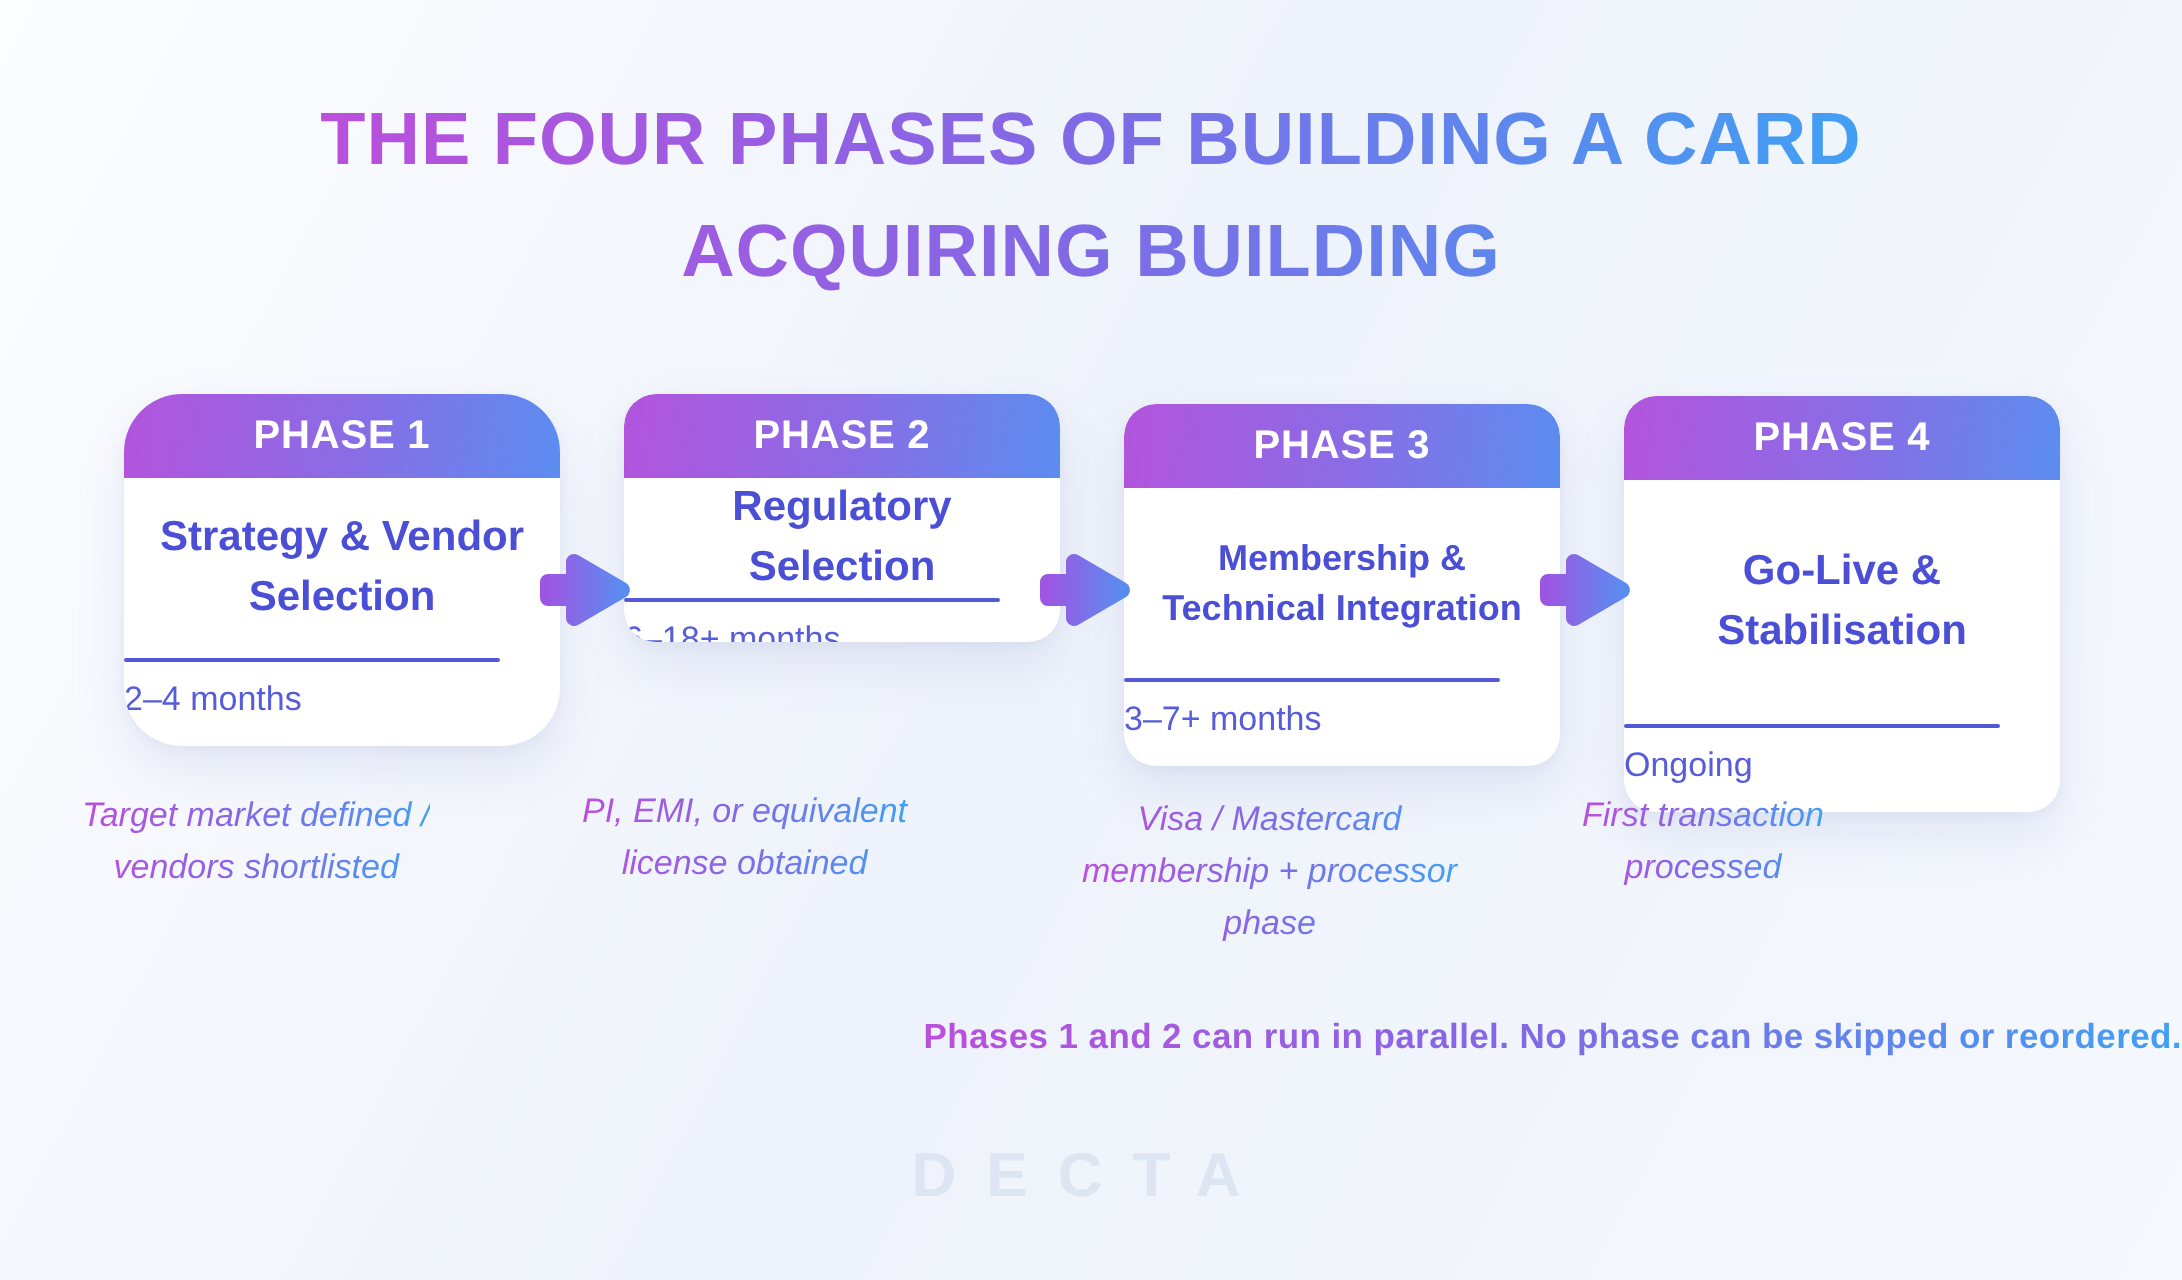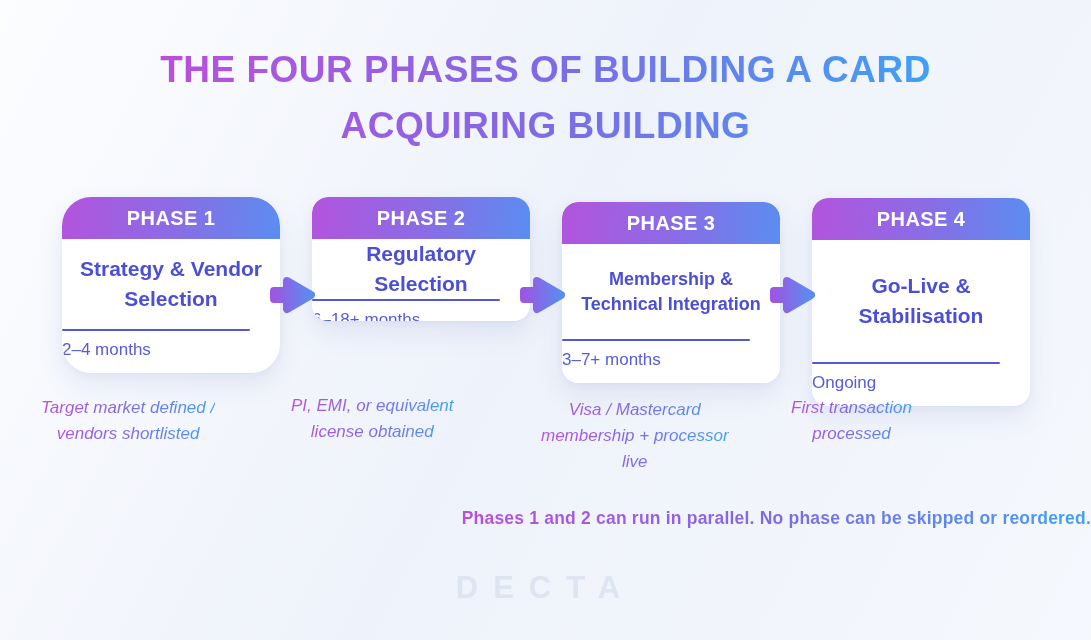--- a/index.html
+++ b/index.html
@@ -244,21 +244,21 @@
   <div class="caption caption-2">
     <div class="caption-inner grad-text">
       <div>PI, EMI, or equivalent</div>
       <div>license obtained</div>
     </div>
   </div>
   <div class="caption caption-3">
     <div class="caption-inner grad-text">
       <div>Visa / Mastercard</div>
       <div>membership + processor</div>
-      <div>live</div>
+      <div>phase</div>
     </div>
   </div>
   <div class="caption caption-4">
     <div class="caption-inner grad-text">
       <div>First transaction</div>
       <div>processed</div>
     </div>
   </div>
 
   <div class="note-wrap">

